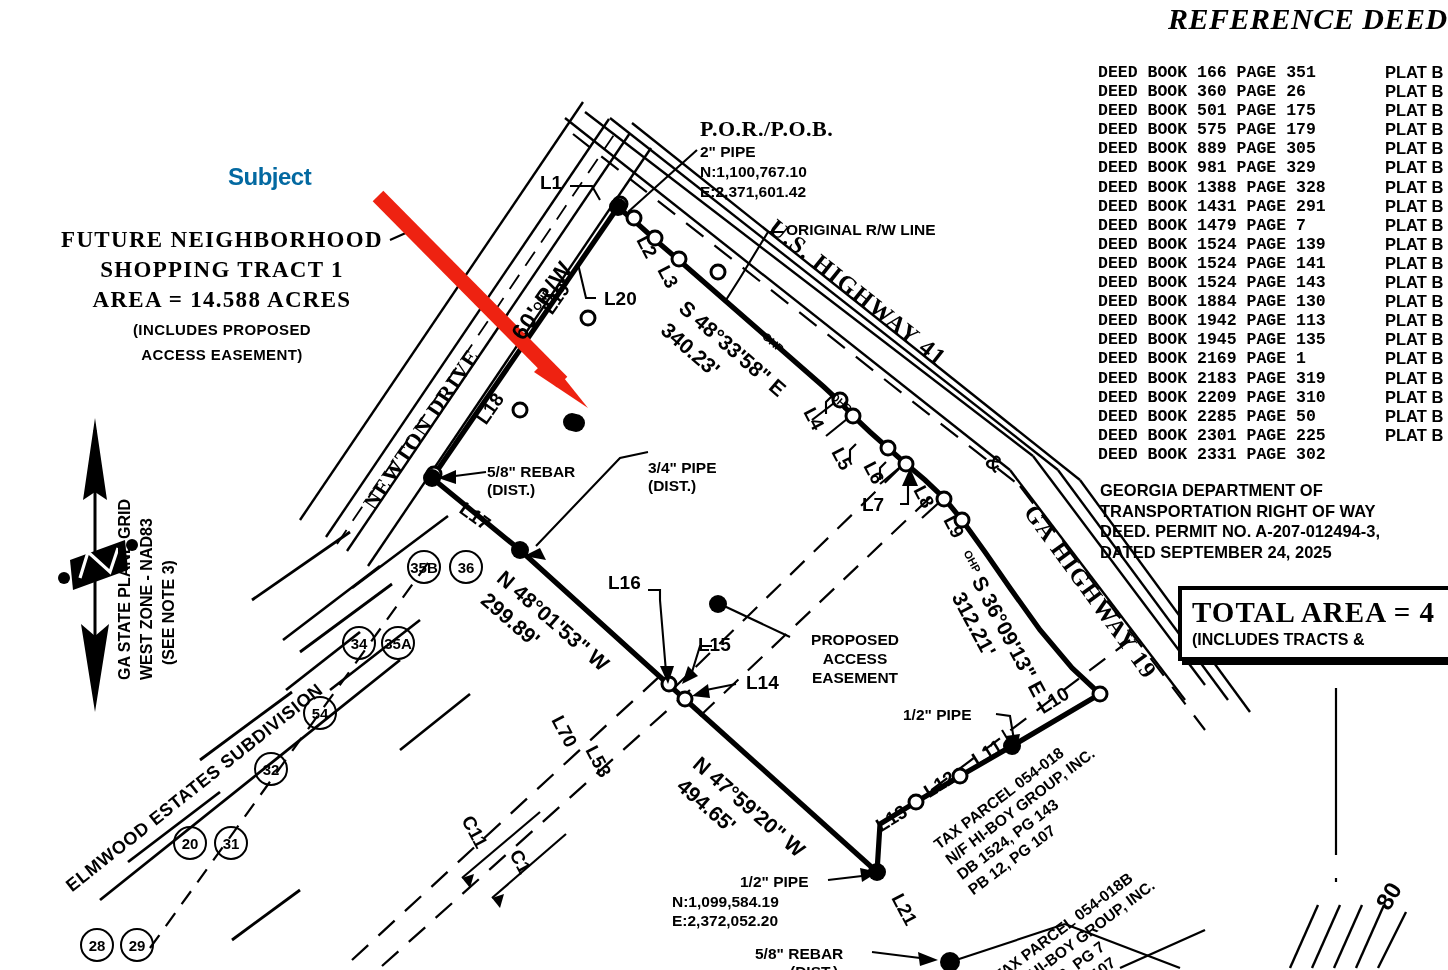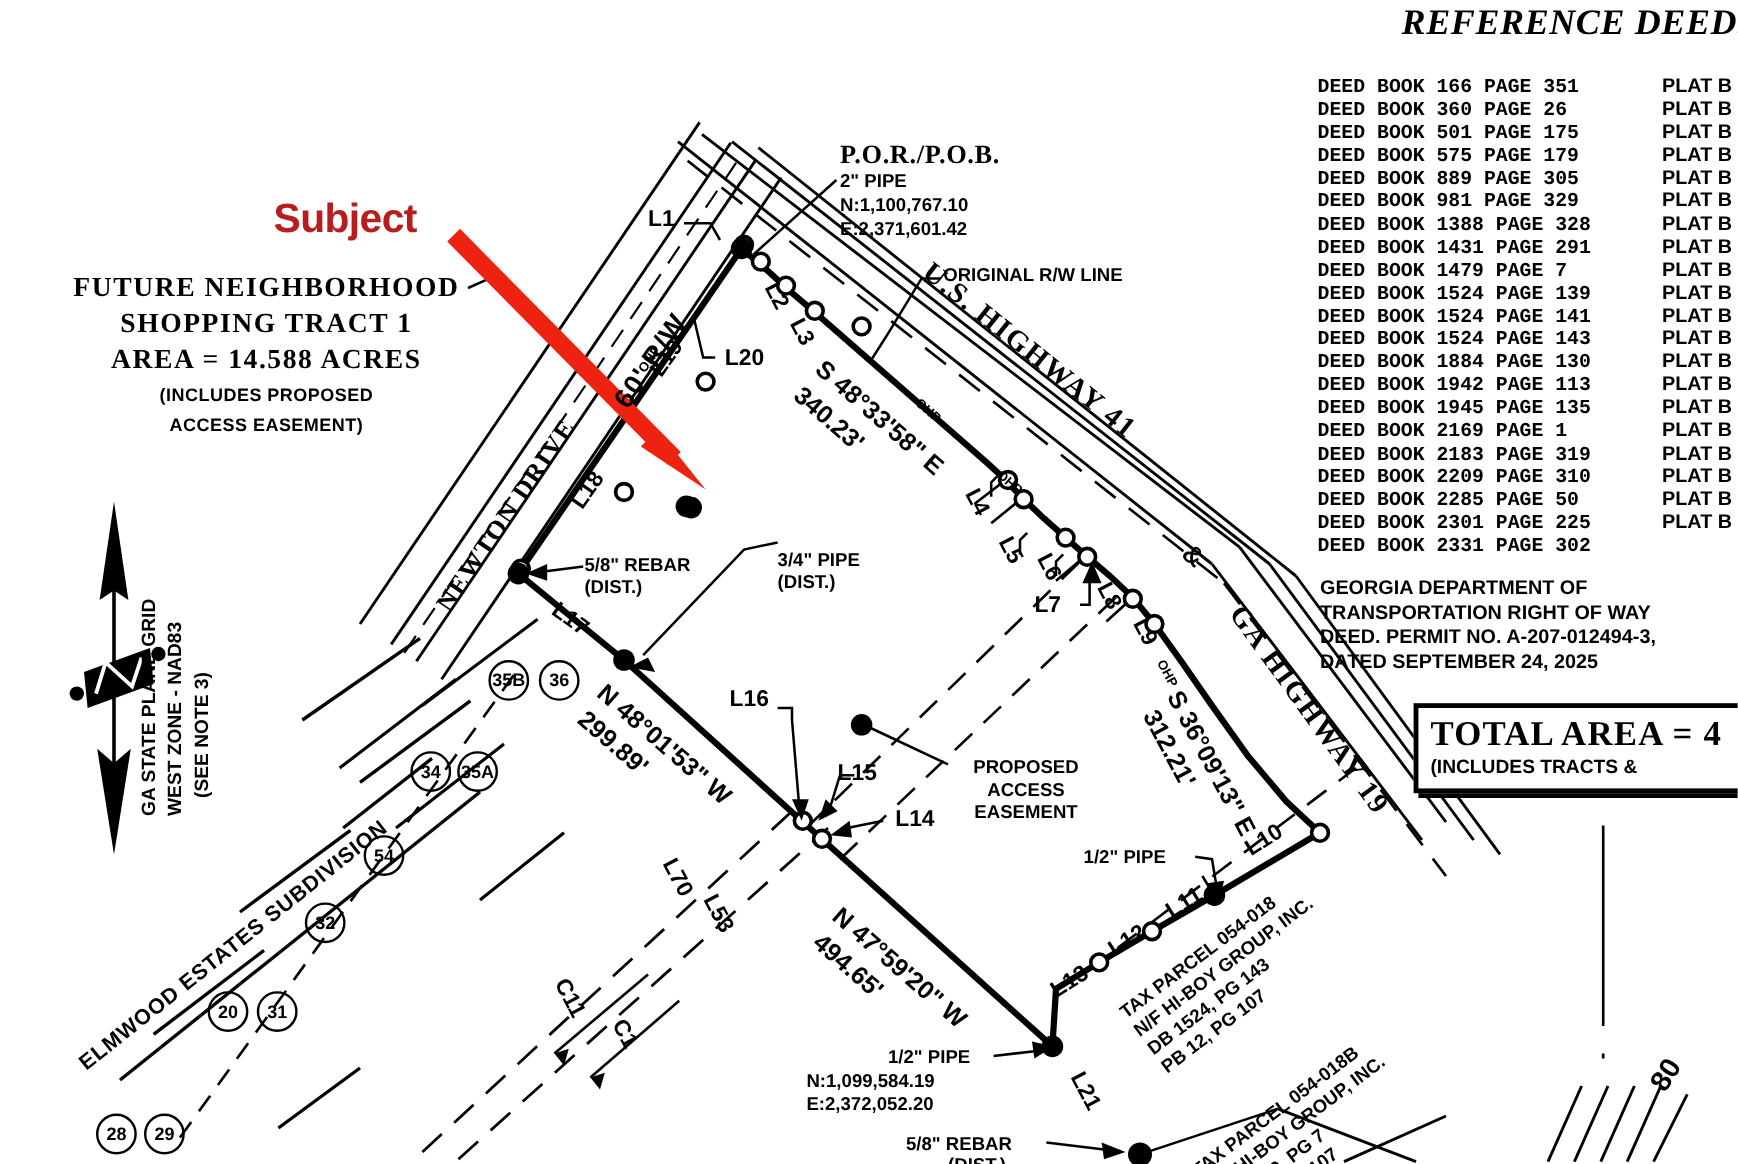--- a/index.html
+++ b/index.html
@@ -10,21 +10,21 @@
   .abs{position:absolute;}
 
   
   .serif{font-family:"Liberation Serif",serif;font-weight:bold;}
   .sans{font-family:"Liberation Sans",sans-serif;font-weight:bold;}
   .ctr{text-align:center;}
 
   
   #subject-label{
     left:228px;top:163px;font-family:"Liberation Sans",sans-serif;
-    font-weight:bold;font-size:34px;color:#b91c1c;letter-spacing:-0.5px;
+    font-weight:bold;font-size:24px;color:#0369a1;letter-spacing:-0.5px;
   }
 
   
   #tract-label{left:52px;top:225px;width:340px;text-align:center;}
   #tract-label .l1,#tract-label .l2,#tract-label .l3{
     font-family:"Liberation Serif",serif;font-weight:bold;font-size:23px;
     letter-spacing:1.3px;line-height:30px;white-space:nowrap;
   }
   #tract-label .sub{
     font-family:"Liberation Sans",sans-serif;font-weight:bold;font-size:15px;

